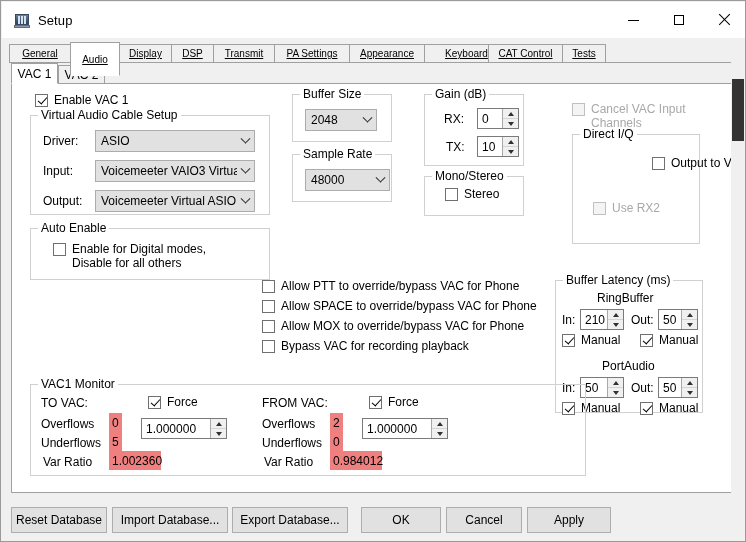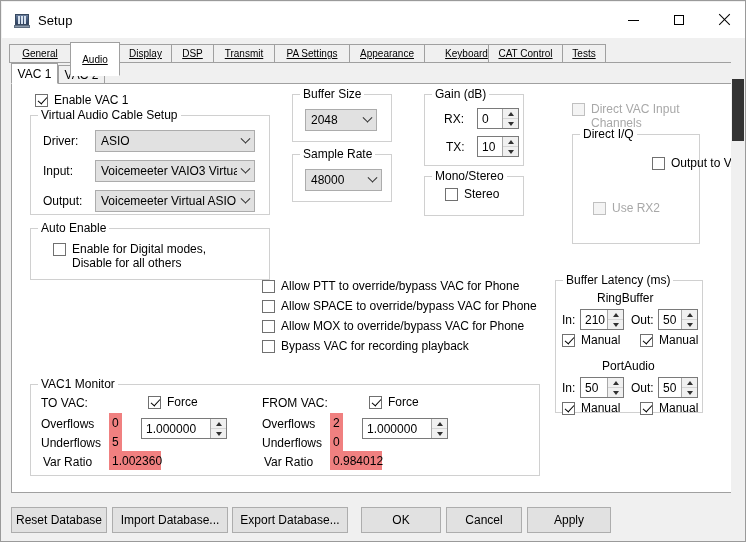--- a/index.html
+++ b/index.html
@@ -344,21 +344,21 @@
       <div class="combo" style="left:12px; top:14px; width:72px;">
         <span class="cv">2048</span>
         <span class="arrow">
             <i class="chev"></i>
           </span>
       </div>
     </div>
 
     <div class="groupbox" style="left:280px; top:70px; width:100px; height:48px;">
       <div class="group-title">Sample Rate</div>
-      <div class="combo" style="left:12px; top:14px; width:77px;">
+      <div class="combo" style="left:12px; top:14px; width:85px;">
         <span class="cv">48000</span>
         <span class="arrow">
             <i class="chev"></i>
           </span>
       </div>
     </div>
 
     <div class="groupbox" style="left:412px; top:10px; width:100px; height:72px;">
       <div class="group-title">Gain (dB)</div>
       <div class="lbl" style="left:19px; top:17px;">RX:</div>
@@ -390,21 +390,21 @@
     <div class="groupbox" style="left:412px; top:92px; width:100px; height:40px;">
       <div class="group-title">Mono/Stereo</div>
       <div class="cb" style="left:20px; top:10px;">
         <span class="cb-box"></span>
         <span class="cb-label">Stereo</span>
       </div>
     </div>
 
     <div class="cb" style="left:560px; top:18px; width:130px;">
       <span class="cb-box dim"></span>
-      <span class="cb-label wrap dim" style="width:100px;">Direct VAC Input Channels</span>
+      <span class="cb-label wrap dim" style="width:100px;">Cancel VAC Input Channels</span>
     </div>
 
     <div class="groupbox" style="left:560px; top:50px; width:128px; height:110px;">
       <div class="group-title">Direct I/Q</div>
       <div class="cb" style="left:36px; top:21px;padding-left:43px;">
         <span class="cb-box"></span>
         <span class="cb-label">Output to VAC</span>
       </div>
       <div class="cb" style="left:20px; top:66px;">
         <span class="cb-box dim"></span>
@@ -498,21 +498,21 @@
       <div class="cb" style="left:6px; top:120px;">
         <span class="cb-box checked"></span>
         <span class="cb-label">Manual</span>
       </div>
       <div class="cb" style="left:84px; top:120px;">
         <span class="cb-box checked"></span>
         <span class="cb-label">Manual</span>
       </div>
     </div>
 
-    <div class="groupbox" style="left:18px; top:300px; width:510px; height:92px;">
+    <div class="groupbox" style="left:18px; top:300px; width:556px; height:92px;">
       <div class="group-title">VAC1 Monitor</div>
 
       <div class="lbl" style="left:10px; top:11px;">TO VAC:</div>
       <div class="lbl" style="left:10px; top:32px;">Overflows</div>
       <div class="lbl" style="left:10px; top:51px;">Underflows</div>
       <div class="lbl" style="left:12px; top:70px;">Var Ratio</div>
 
       <div class="hl" style="left:78px; top:28px; width:13px; height:19px;">0</div>
       <div class="hl" style="left:78px; top:47px; width:13px; height:19px;">5</div>
       <div class="hl" style="left:78px; top:66px; width:52px; height:19px;">1.002360</div>

